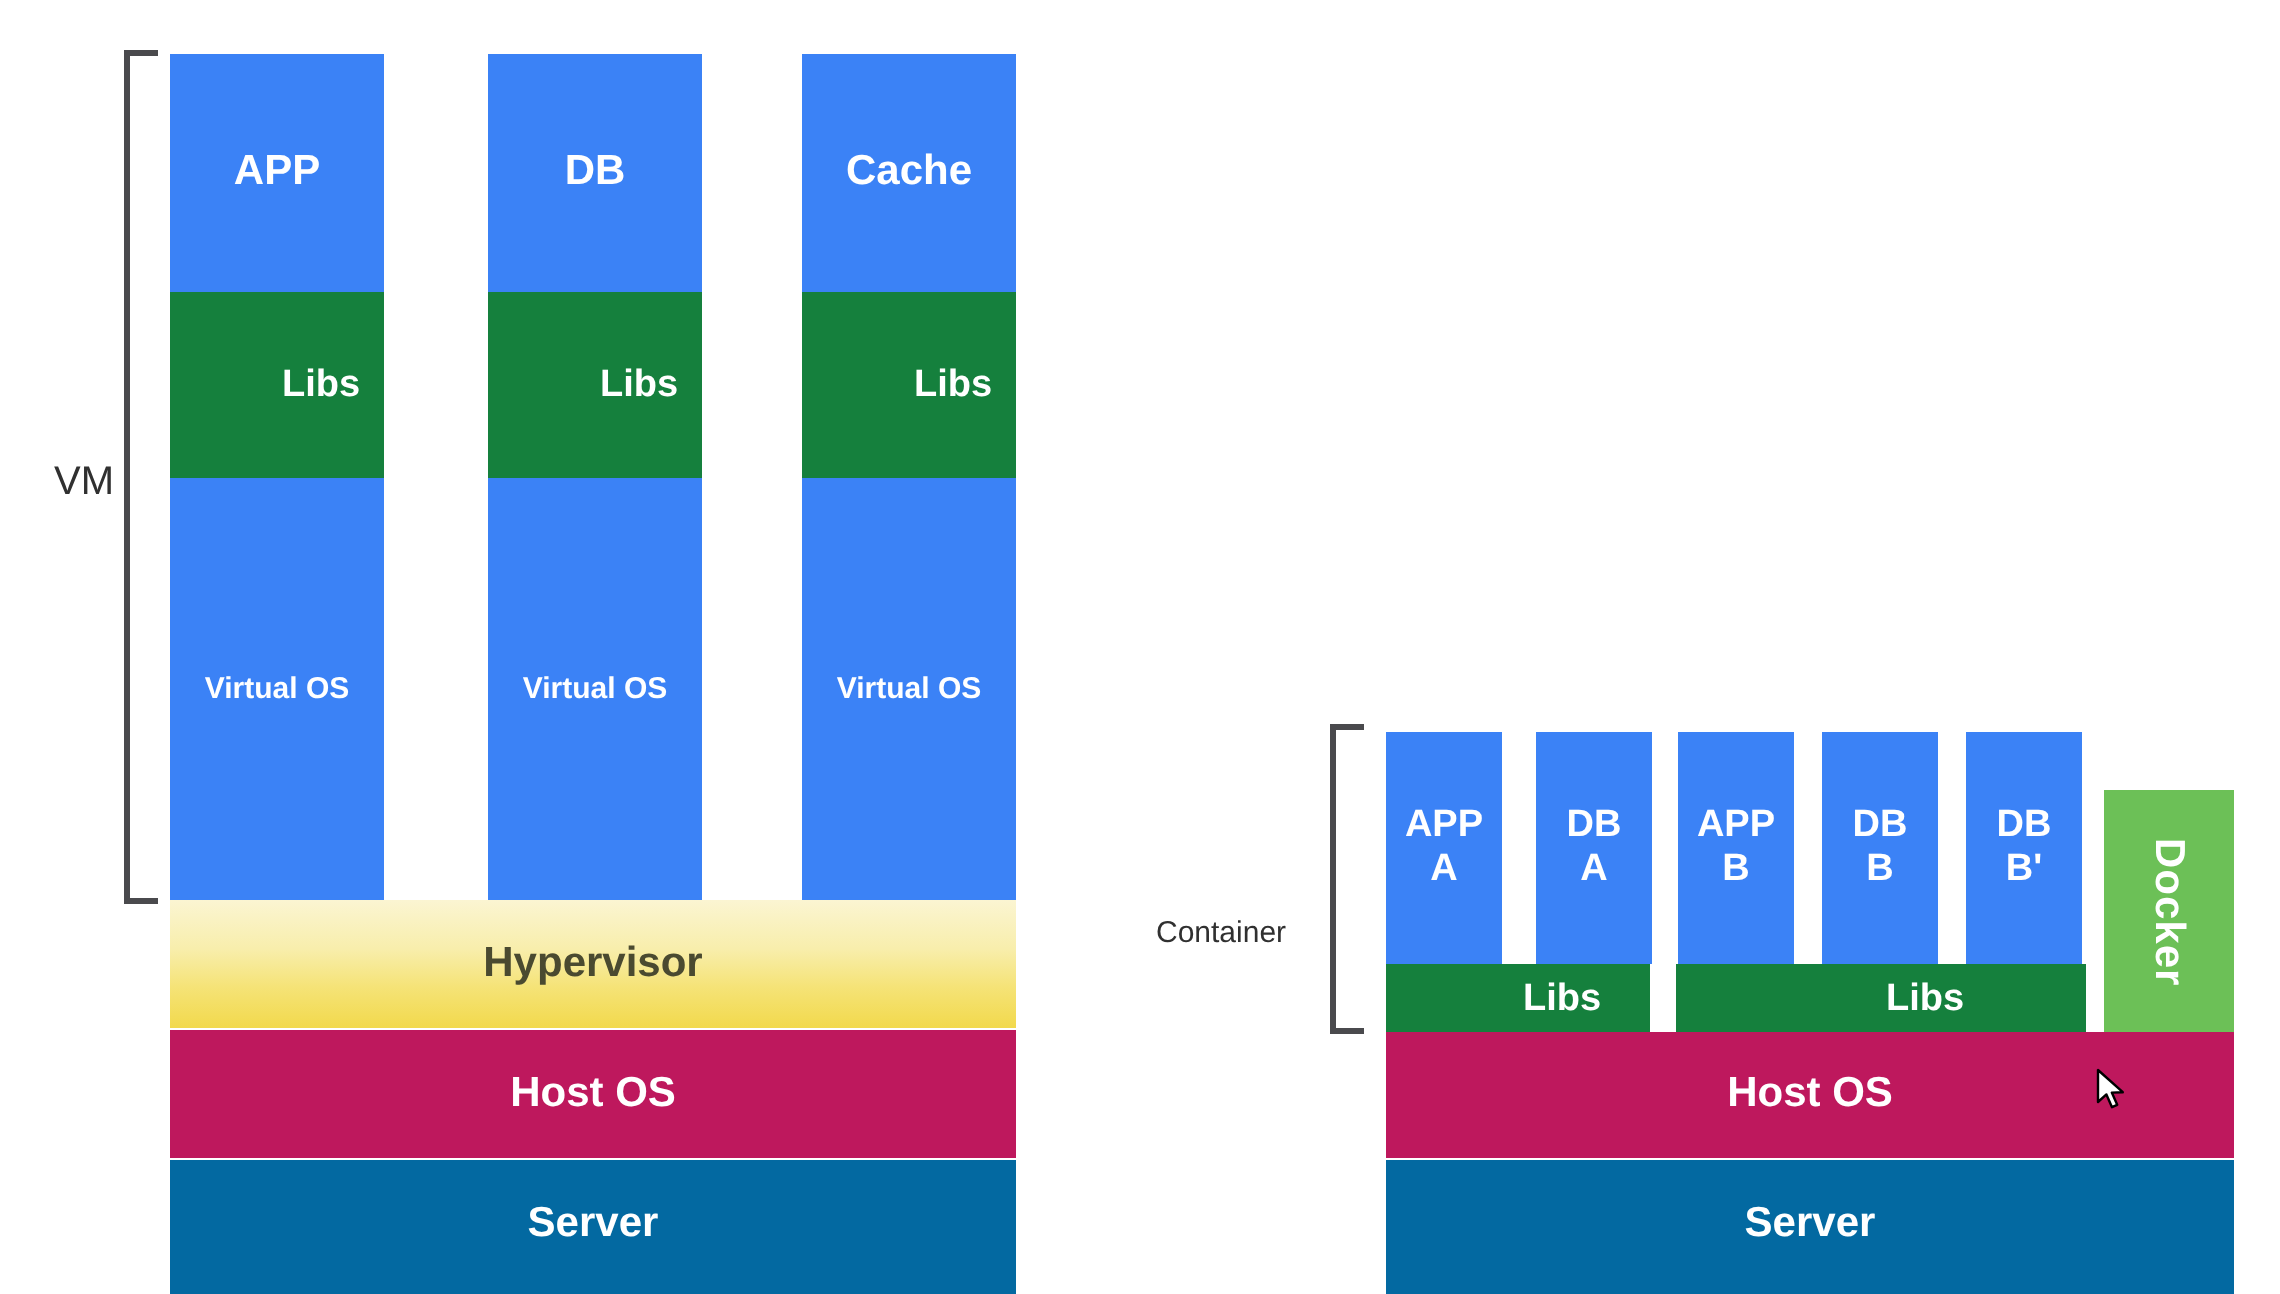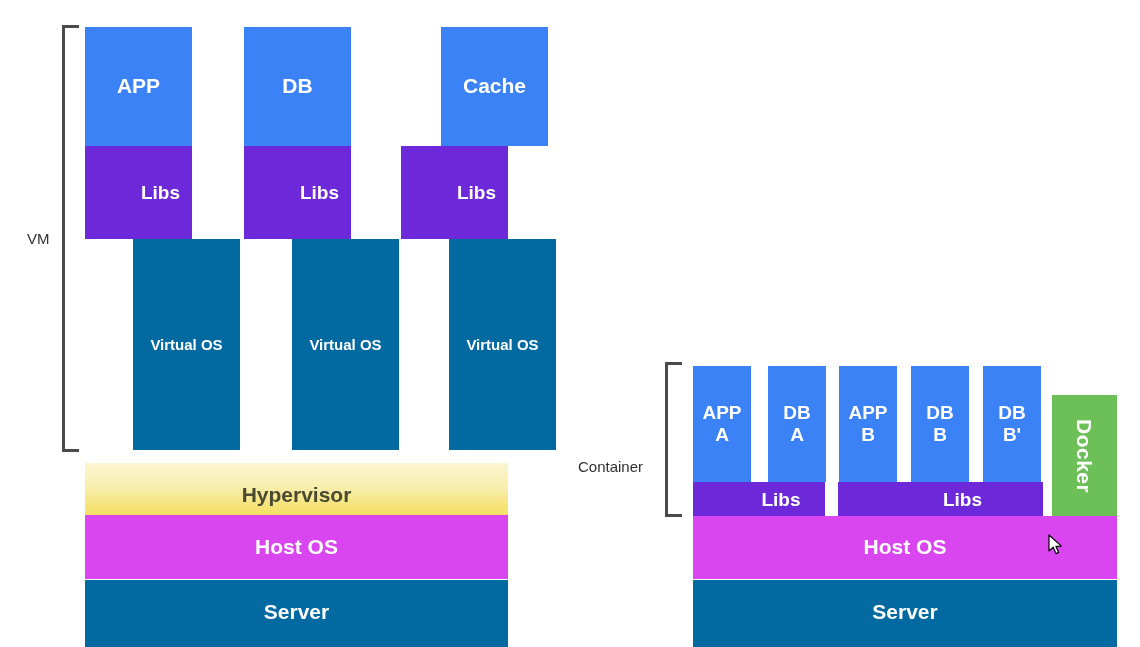--- a/index.html
+++ b/index.html
@@ -24,23 +24,23 @@
     justify-content: center;
     text-align: center;
     color: #ffffff;
     font-weight: bold;
     line-height: 1.15;
     white-space: pre-line;
   }
 
   
   .c-app     { background: #3b82f6; }
-  .c-libs    { background: #6d28d9; padding-left: 44px; }
-  .c-vos     { background: #0369a1; margin-left: 48px; }
-  .c-hostos  { background: #d946ef; }
+  .c-libs    { background: #15803d; padding-left: 44px; }
+  .c-vos     { background: #3b82f6; }
+  .c-hostos  { background: #be185d; }
   .c-server  { background: #0369a1; }
   .c-docker  { background: #6cc057; }
   .c-hyper   {
     background: linear-gradient(to bottom, #fbf5d2 0%, #f8eeac 38%, #f5e377 68%, #f2d94c 100%);
     color: #4a4a30;
   }
 
   
   .t-lg   { font-size: 21px; }
   .t-md   { font-size: 19px; }
@@ -52,21 +52,21 @@
   .bracket {
     position: absolute;
     box-sizing: border-box;
     border: 3px solid #4a4a4d;
     border-right: none;
   }
 
   .side-label {
     position: absolute;
     color: #303030;
-    font-size: 15px;
+    font-size: 20px;
     font-weight: normal;
     white-space: nowrap;
   }
 
   
   .vert-text {
     transform: rotate(90deg);
     white-space: nowrap;
     font-size: 21px;
     font-weight: bold;
@@ -91,25 +91,25 @@
   <div class="side-label" style="left:27px; top:230px;">VM</div>
 
   <div class="box c-app t-lg" style="left:85px; top:27px; width:107px; height:119px;">APP</div>
   <div class="box c-libs t-md" style="left:85px; top:146px; width:107px; height:93px;">Libs</div>
   <div class="box c-vos t-sm" style="left:85px; top:239px; width:107px; height:211px;">Virtual OS</div>
 
   <div class="box c-app t-lg" style="left:244px; top:27px; width:107px; height:119px;">DB</div>
   <div class="box c-libs t-md" style="left:244px; top:146px; width:107px; height:93px;">Libs</div>
   <div class="box c-vos t-sm" style="left:244px; top:239px; width:107px; height:211px;">Virtual OS</div>
 
-  <div class="box c-app t-lg" style="left:401px; top:27px; width:107px; height:119px;margin-left:40px;">Cache</div>
+  <div class="box c-app t-lg" style="left:401px; top:27px; width:107px; height:119px;">Cache</div>
   <div class="box c-libs t-md" style="left:401px; top:146px; width:107px; height:93px;">Libs</div>
   <div class="box c-vos t-sm" style="left:401px; top:239px; width:107px; height:211px;">Virtual OS</div>
 
-  <div class="box c-hyper t-lg" style="left:85px; top:450px; width:423px; height:64px;margin-top:13px;">Hypervisor</div>
+  <div class="box c-hyper t-lg" style="left:85px; top:450px; width:423px; height:64px;">Hypervisor</div>
   <div class="box c-hostos t-lg" style="left:85px; top:515px; width:423px; height:64px;">Host OS</div>
   <div class="box c-server t-lg" style="left:85px; top:580px; width:423px; height:67px; align-items:flex-start; padding-top:20px;">Server</div>
 
   <div class="bracket" style="left:665px; top:362px; width:17px; height:155px;"></div>
   <div class="side-label t-ctn" style="left:578px; top:458px; font-size:15px;">Container</div>
 
   <div class="box c-app t-md" style="left:693px; top:366px; width:58px; height:116px; flex-direction:column;">
     <span>APP</span>
     <span>A</span>
   </div>

